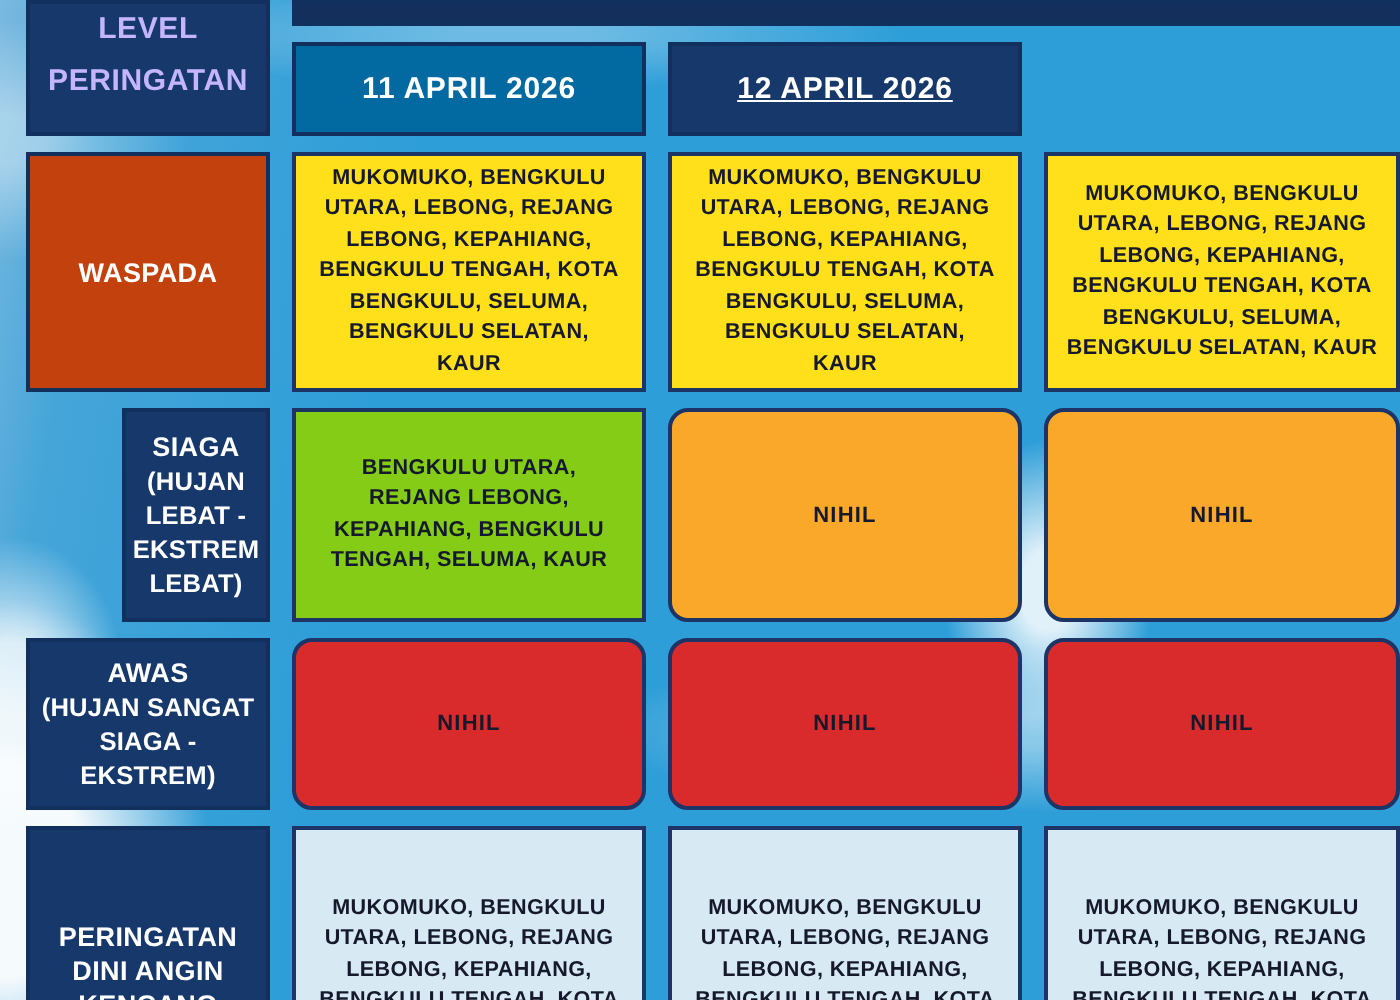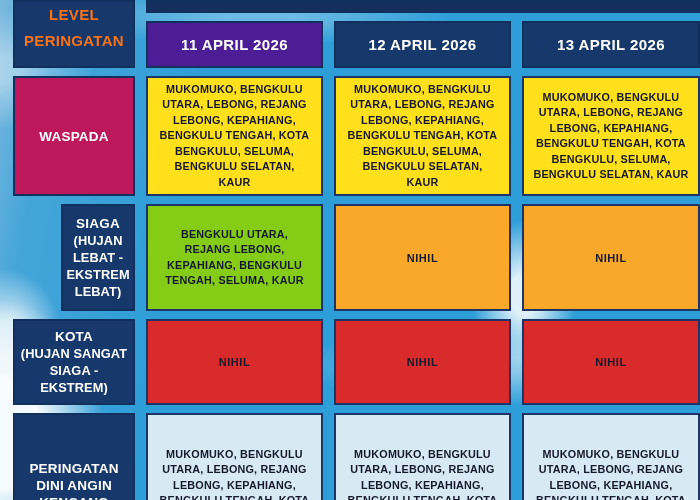--- a/index.html
+++ b/index.html
@@ -70,52 +70,52 @@
   .lvl .lvl-detail { font-size: 12.8px; letter-spacing: .1px; }
   .region {
     font-size: 10.8px;
     line-height: 15.5px;
     letter-spacing: .2px;
     padding: 0 9px;
   }
   .nihil {
     font-size: 11px;
     letter-spacing: .6px;
+    border-radius: 10px;
   }
 </style>
 </head>
 <body>
 
 <div class="grid">
 
-  <div class="cell navy corner" style="background-color: rgb(22, 56, 107); color: #f97316;">LEVEL PERINGATAN</div>
+  <div class="cell navy corner" style="background-color: rgb(22, 56, 107); color: #c4b5fd;">LEVEL PERINGATAN</div>
 
   <div class="cell navy topbar" style="background-color: rgb(20, 47, 92);"></div>
 
-  <div class="cell navy datecell" style="grid-area: 2 / 2; background-color: #4c1d95; color: rgb(255, 255, 255);">11 APRIL 2026</div>
-  <div class="cell navy datecell" style="grid-area: 2 / 3; background-color: rgb(22, 56, 107); color: rgb(255, 255, 255);">12 APRIL 2026</div>
-  <div class="cell navy datecell" style="grid-area: 2 / 4; background-color: rgb(22, 56, 107); color: rgb(255, 255, 255);">13 APRIL 2026</div>
+  <div class="cell navy datecell" style="grid-area: 2 / 2; background-color: #0369a1; color: rgb(255, 255, 255);">11 APRIL 2026</div>
+  <div class="cell navy datecell" style="grid-area: 2 / 3; background-color: rgb(22, 56, 107); color: rgb(255, 255, 255); text-decoration: underline;">12 APRIL 2026</div>
 
-  <div class="cell navy lvl" style="grid-area: 3 / 1; background-color: #be185d; color: rgb(255, 255, 255); text-align: right;">
+  <div class="cell navy lvl" style="grid-area: 3 / 1; background-color: #c2410c; color: rgb(255, 255, 255); text-align: right;">
     <div class="lvl-name">WASPADA</div>
   </div>
   <div class="cell colored region" style="grid-area: 3 / 2; background-color: rgb(255, 224, 26); color: rgb(21, 25, 43);">MUKOMUKO, BENGKULU UTARA, LEBONG, REJANG LEBONG, KEPAHIANG, BENGKULU TENGAH, KOTA BENGKULU, SELUMA, BENGKULU SELATAN, KAUR</div>
   <div class="cell colored region" style="grid-area: 3 / 3; background-color: rgb(255, 224, 26); color: rgb(21, 25, 43);">MUKOMUKO, BENGKULU UTARA, LEBONG, REJANG LEBONG, KEPAHIANG, BENGKULU TENGAH, KOTA BENGKULU, SELUMA, BENGKULU SELATAN, KAUR</div>
   <div class="cell colored region" style="grid-area: 3 / 4; background-color: rgb(255, 224, 26); color: rgb(21, 25, 43);">MUKOMUKO, BENGKULU UTARA, LEBONG, REJANG LEBONG, KEPAHIANG, BENGKULU TENGAH, KOTA BENGKULU, SELUMA, BENGKULU SELATAN, KAUR</div>
 
   <div class="cell navy lvl" style="grid-area: 4 / 1; background-color: rgb(22, 56, 107); color: rgb(255, 255, 255); margin-left: 48px;">
     <div class="lvl-name">SIAGA</div>
     <div class="lvl-detail">(HUJAN LEBAT - EKSTREM LEBAT)</div>
   </div>
   <div class="cell colored region" style="grid-area: 4 / 2; background-color: #84cc16; color: rgb(21, 25, 43);">BENGKULU UTARA, REJANG LEBONG, KEPAHIANG, BENGKULU TENGAH, SELUMA, KAUR</div>
   <div class="cell colored nihil" style="grid-area: 4 / 3; background-color: rgb(249, 168, 42); color: rgb(21, 25, 43);">NIHIL</div>
   <div class="cell colored nihil" style="grid-area: 4 / 4; background-color: rgb(249, 168, 42); color: rgb(21, 25, 43);">NIHIL</div>
 
   <div class="cell navy lvl" style="grid-area: 5 / 1; background-color: rgb(22, 56, 107); color: rgb(255, 255, 255);">
-    <div class="lvl-name">KOTA</div>
+    <div class="lvl-name">AWAS</div>
     <div class="lvl-detail">(HUJAN SANGAT SIAGA - EKSTREM)</div>
   </div>
   <div class="cell colored nihil" style="grid-area: 5 / 2; background-color: rgb(217, 43, 43); color: rgb(21, 25, 43);">NIHIL</div>
   <div class="cell colored nihil" style="grid-area: 5 / 3; background-color: rgb(217, 43, 43); color: rgb(21, 25, 43);">NIHIL</div>
   <div class="cell colored nihil" style="grid-area: 5 / 4; background-color: rgb(217, 43, 43); color: rgb(21, 25, 43);">NIHIL</div>
 
   <div class="cell navy lvl" style="grid-area: 6 / 1; background-color: rgb(22, 56, 107); color: rgb(255, 255, 255);">
     <div class="lvl-name">PERINGATAN DINI ANGIN KENCANG</div>
   </div>
   <div class="cell colored region" style="grid-area: 6 / 2; background-color: rgb(215, 234, 244); color: rgb(21, 25, 43);">MUKOMUKO, BENGKULU UTARA, LEBONG, REJANG LEBONG, KEPAHIANG, BENGKULU TENGAH, KOTA BENGKULU, SELUMA,</div>

